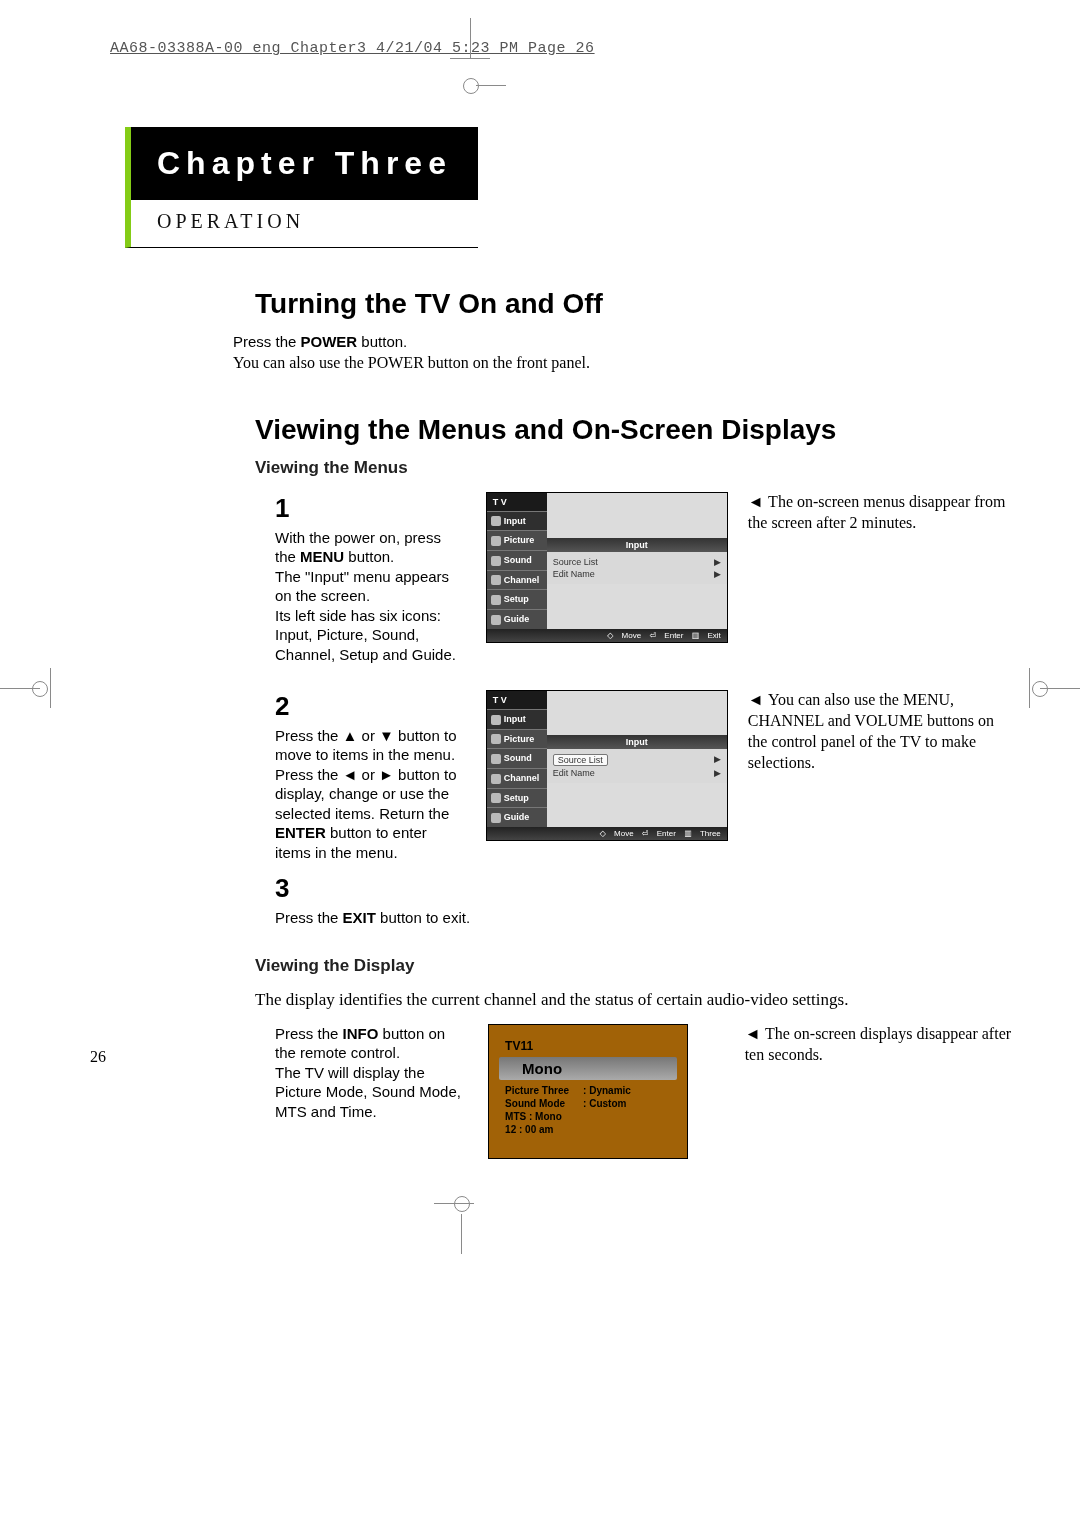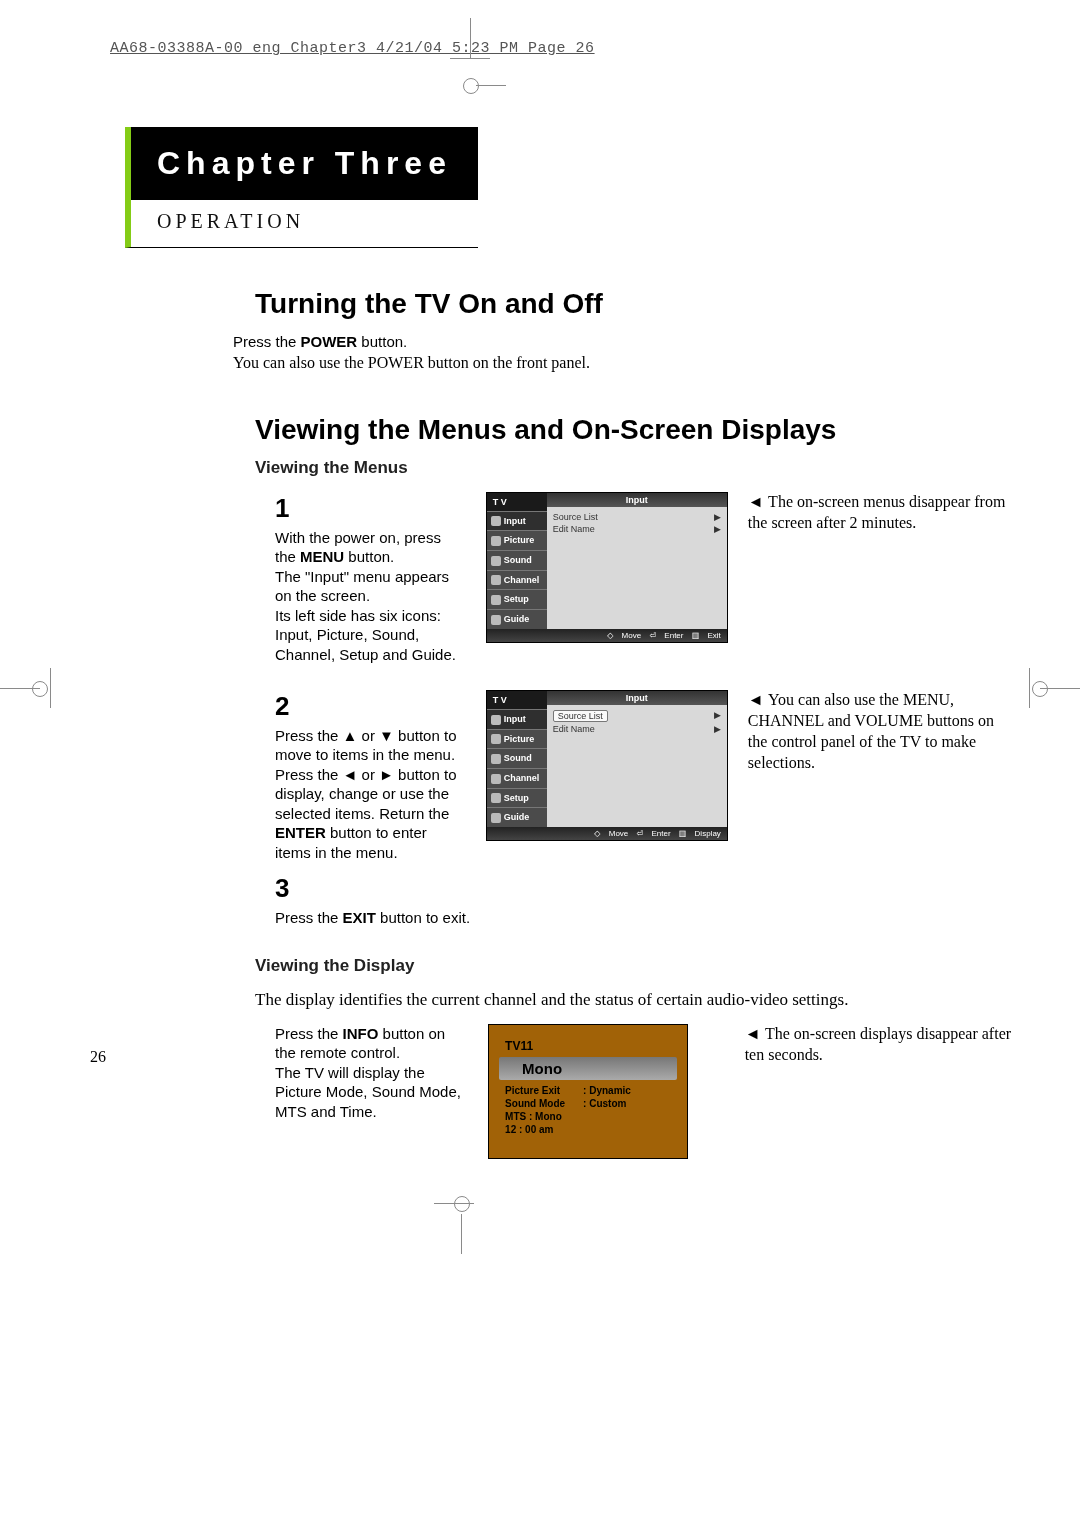--- a/index.html
+++ b/index.html
@@ -112,21 +112,21 @@
 
   .tv-menu {
     border:1px solid #000;
     width:240px;
     font-family: Arial, Helvetica, sans-serif;
     font-size:9px;
     background:#dcdcdc;
     position:relative;
     user-select:none;
   }
-  .tv-menu .row-top { display:flex; }
+  .tv-menu .row-top { display:flex;align-items:center; }
   .tv-tabs { width:60px; background:#4b4b4b; color:#fff; font-weight:bold; }
   .tv-tab  { padding:4px 4px; border-top:1px solid #777; font-size:9px; position:relative; }
   .tv-tab.dark { background:#2f2f2f; }
   .tv-tab:first-child { border-top:none; background:#1a1a1a; text-align:left; padding-left:6px;}
   .tv-tab .ic { display:inline-block; width:10px; height:10px; background:#bbb; border-radius:2px; margin-right:3px; vertical-align:middle;}
   .tv-panel { flex:1; background:#d9d9d9; }
   .tv-panel-hdr { background:linear-gradient(#333,#555); color:#fff; text-align:center; font-weight:bold; padding:2px 0; font-size:9px;}
   .tv-list { padding:4px 6px; font-size:9px; color:#333; }
   .tv-list .li { display:flex; justify-content:space-between; padding:1px 0;}
   .tv-list .sel { background:#fafafa; border:1px solid #777; border-radius:2px; padding:0 4px;}
@@ -293,21 +293,21 @@
                 <div class="li">
                     <span>Edit Name</span>
                     <span class="arrow">▶</span>
                   </div>
               </div>
             </div>
           </div>
           <div class="tv-footer">
             <span>◇ <span>Move</span></span>
             <span>⏎ <span>Enter</span></span>
-            <span>▥ <span>Display</span></span>
+            <span>▥ <span>Three</span></span>
           </div>
         </div>
       </div>
       <div class="col-right left-pointer">You can also use the MENU, CHANNEL  and VOLUME buttons on the control panel of the TV to make selections.</div>
     </div>
 
     
     <div class="row" style="margin-top:10px;">
       <div class="col-left">
         <div class="stepnum">3</div>
@@ -321,21 +321,21 @@
     <div class="row">
       <div class="col-left">
         <span>Press the </span><strong class="b">INFO</strong><span> button on the remote control.</span><br>
         <span>The TV will display the Picture Mode, Sound Mode, MTS and Time.</span>
       </div>
       <div class="col-mid">
         <div class="info-panel">
           <div class="ch">TV11</div>
           <div class="bar">Mono</div>
           <div class="kv">
-            <div><span>Picture Exit</span><span>: Dynamic</span></div>
+            <div><span>Picture Three</span><span>: Dynamic</span></div>
             <div><span>Sound Mode</span><span>: Custom</span></div>
             <div>MTS : Mono</div>
             <div>12 : 00 am</div>
           </div>
         </div>
       </div>
       <div class="col-right left-pointer">The on-screen displays disappear after ten seconds.</div>
     </div>
 
   </div>

